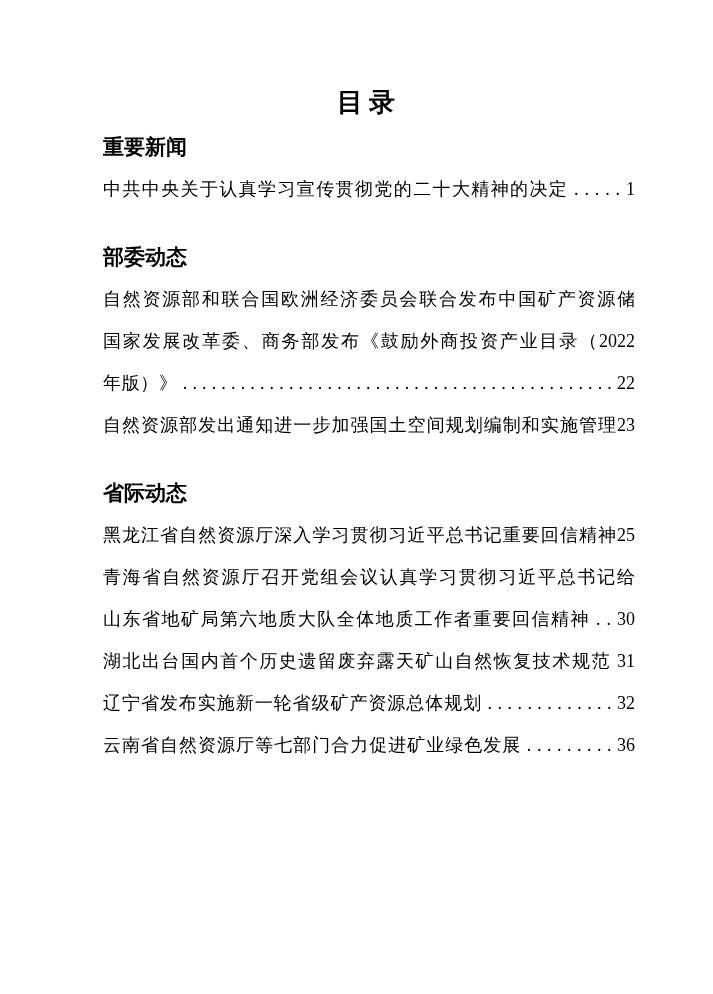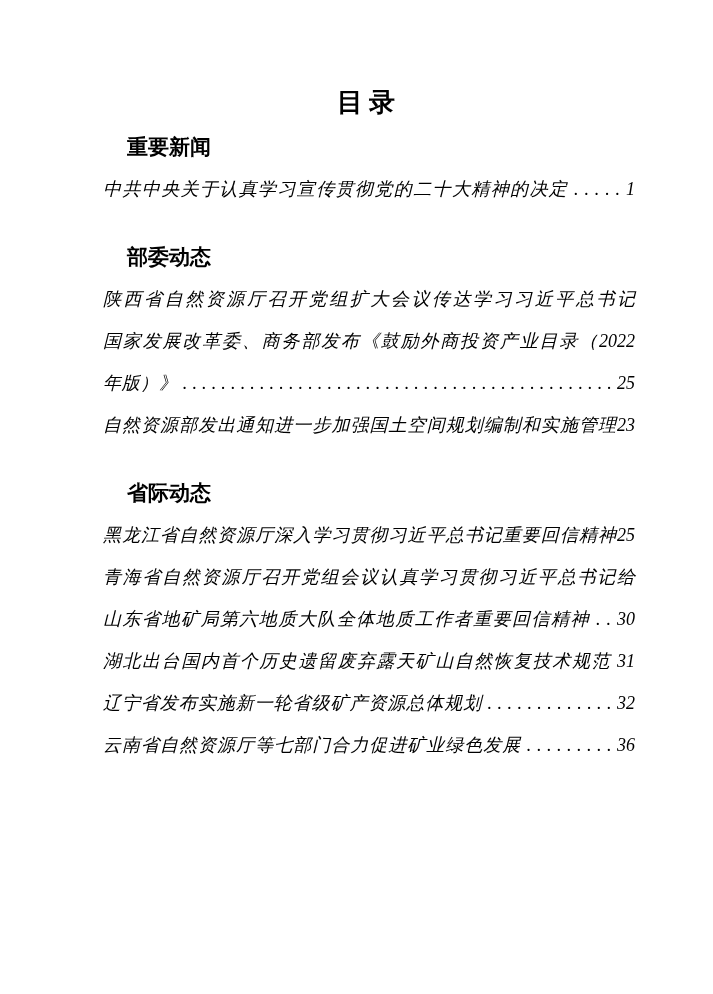--- a/index.html
+++ b/index.html
@@ -32,49 +32,47 @@
     margin-top: 0;
   }
   .section + .section {
     margin-top: 26px;
   }
   .section-heading {
     font-size: 21px;
     font-weight: bold;
     line-height: 42px;
     text-align: left;
-    margin-left: 24px;
   }
   .toc-line {
     font-size: 18px;
     line-height: 42px;
     text-align: justify;
     text-align-last: justify;
     text-justify: inter-character;
     white-space: normal;
-    font-style: italic;
   }
 </style>
 </head>
 <body>
 
 <div class="page">
 
   <div class="doc-title">目录</div>
 
   <div class="section">
     <div class="section-heading">重要新闻</div>
     <div class="toc-line">中共中央关于认真学习宣传贯彻党的二十大精神的决定 . . . . . 1</div>
   </div>
 
   <div class="section">
     <div class="section-heading">部委动态</div>
-    <div class="toc-line">陕西省自然资源厅召开党组扩大会议传达学习习近平总书记</div>
+    <div class="toc-line">自然资源部和联合国欧洲经济委员会联合发布中国矿产资源储</div>
     <div class="toc-line">国家发展改革委、商务部发布《鼓励外商投资产业目录（2022</div>
-    <div class="toc-line">年版）》 . . . . . . . . . . . . . . . . . . . . . . . . . . . . . . . . . . . . . . . . . . . . . 25</div>
+    <div class="toc-line">年版）》 . . . . . . . . . . . . . . . . . . . . . . . . . . . . . . . . . . . . . . . . . . . . . 22</div>
     <div class="toc-line">自然资源部发出通知进一步加强国土空间规划编制和实施管理23</div>
   </div>
 
   <div class="section">
     <div class="section-heading">省际动态</div>
     <div class="toc-line">黑龙江省自然资源厅深入学习贯彻习近平总书记重要回信精神25</div>
     <div class="toc-line">青海省自然资源厅召开党组会议认真学习贯彻习近平总书记给</div>
     <div class="toc-line">山东省地矿局第六地质大队全体地质工作者重要回信精神 . . 30</div>
     <div class="toc-line">湖北出台国内首个历史遗留废弃露天矿山自然恢复技术规范 31</div>
     <div class="toc-line">辽宁省发布实施新一轮省级矿产资源总体规划 . . . . . . . . . . . . . 32</div>

